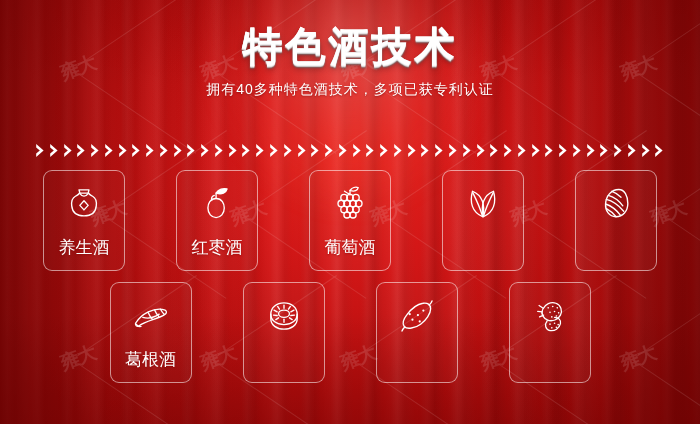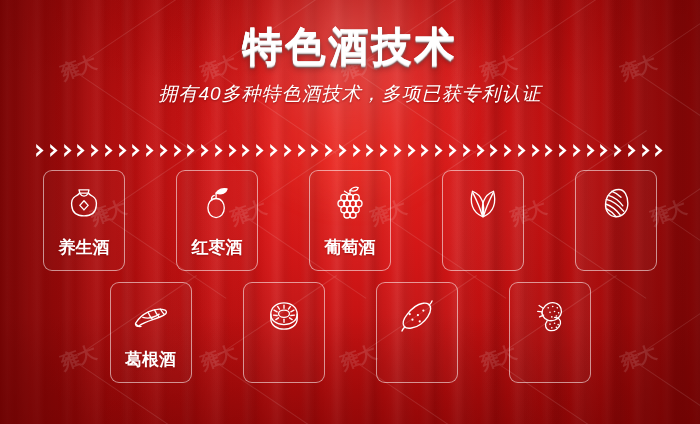--- a/index.html
+++ b/index.html
@@ -110,26 +110,25 @@
        0 1px 0 #f2f2f2,
        0 2px 1px #cfcfcf,
        0 3px 2px rgba(90,90,90,0.75),
        0 4px 6px rgba(0,0,0,0.30);
     background: linear-gradient(180deg, #ffffff 0%, #ffffff 58%, #d8d8d8 78%, #bdbdbd 100%);
     -webkit-background-clip: text;
     background-clip: text;
   }
   .subtitle {
     margin-top: 15px;
-    font-size: 19px;
+    font-size: 14px;
     font-weight: 400;
     letter-spacing: 1px;
     color: #ffffff;
     text-shadow: 0 1px 2px rgba(110,0,0,0.55);
-    font-style: italic;
   }
 
   
   .divider {
     position: absolute;
     left: 36px;
     right: 36px;
     top: 140px;
     height: 20px;
     display: flex;
@@ -179,21 +178,21 @@
   .card-icon svg {
     display: block;
   }
   .card-label {
     position: absolute;
     bottom: 11px;
     left: 0; right: 0;
     text-align: center;
     color: #ffffff;
     font-size: 17px;
-    font-weight: 700;
+    font-weight: 400;
     letter-spacing: 0px;
     text-shadow: 0 1px 2px rgba(120,0,0,0.5);
     white-space: nowrap;
   }
   .card-label.small {
     font-size: 14px;
     letter-spacing: -0.5px;
   }
 </style>
 </head>

